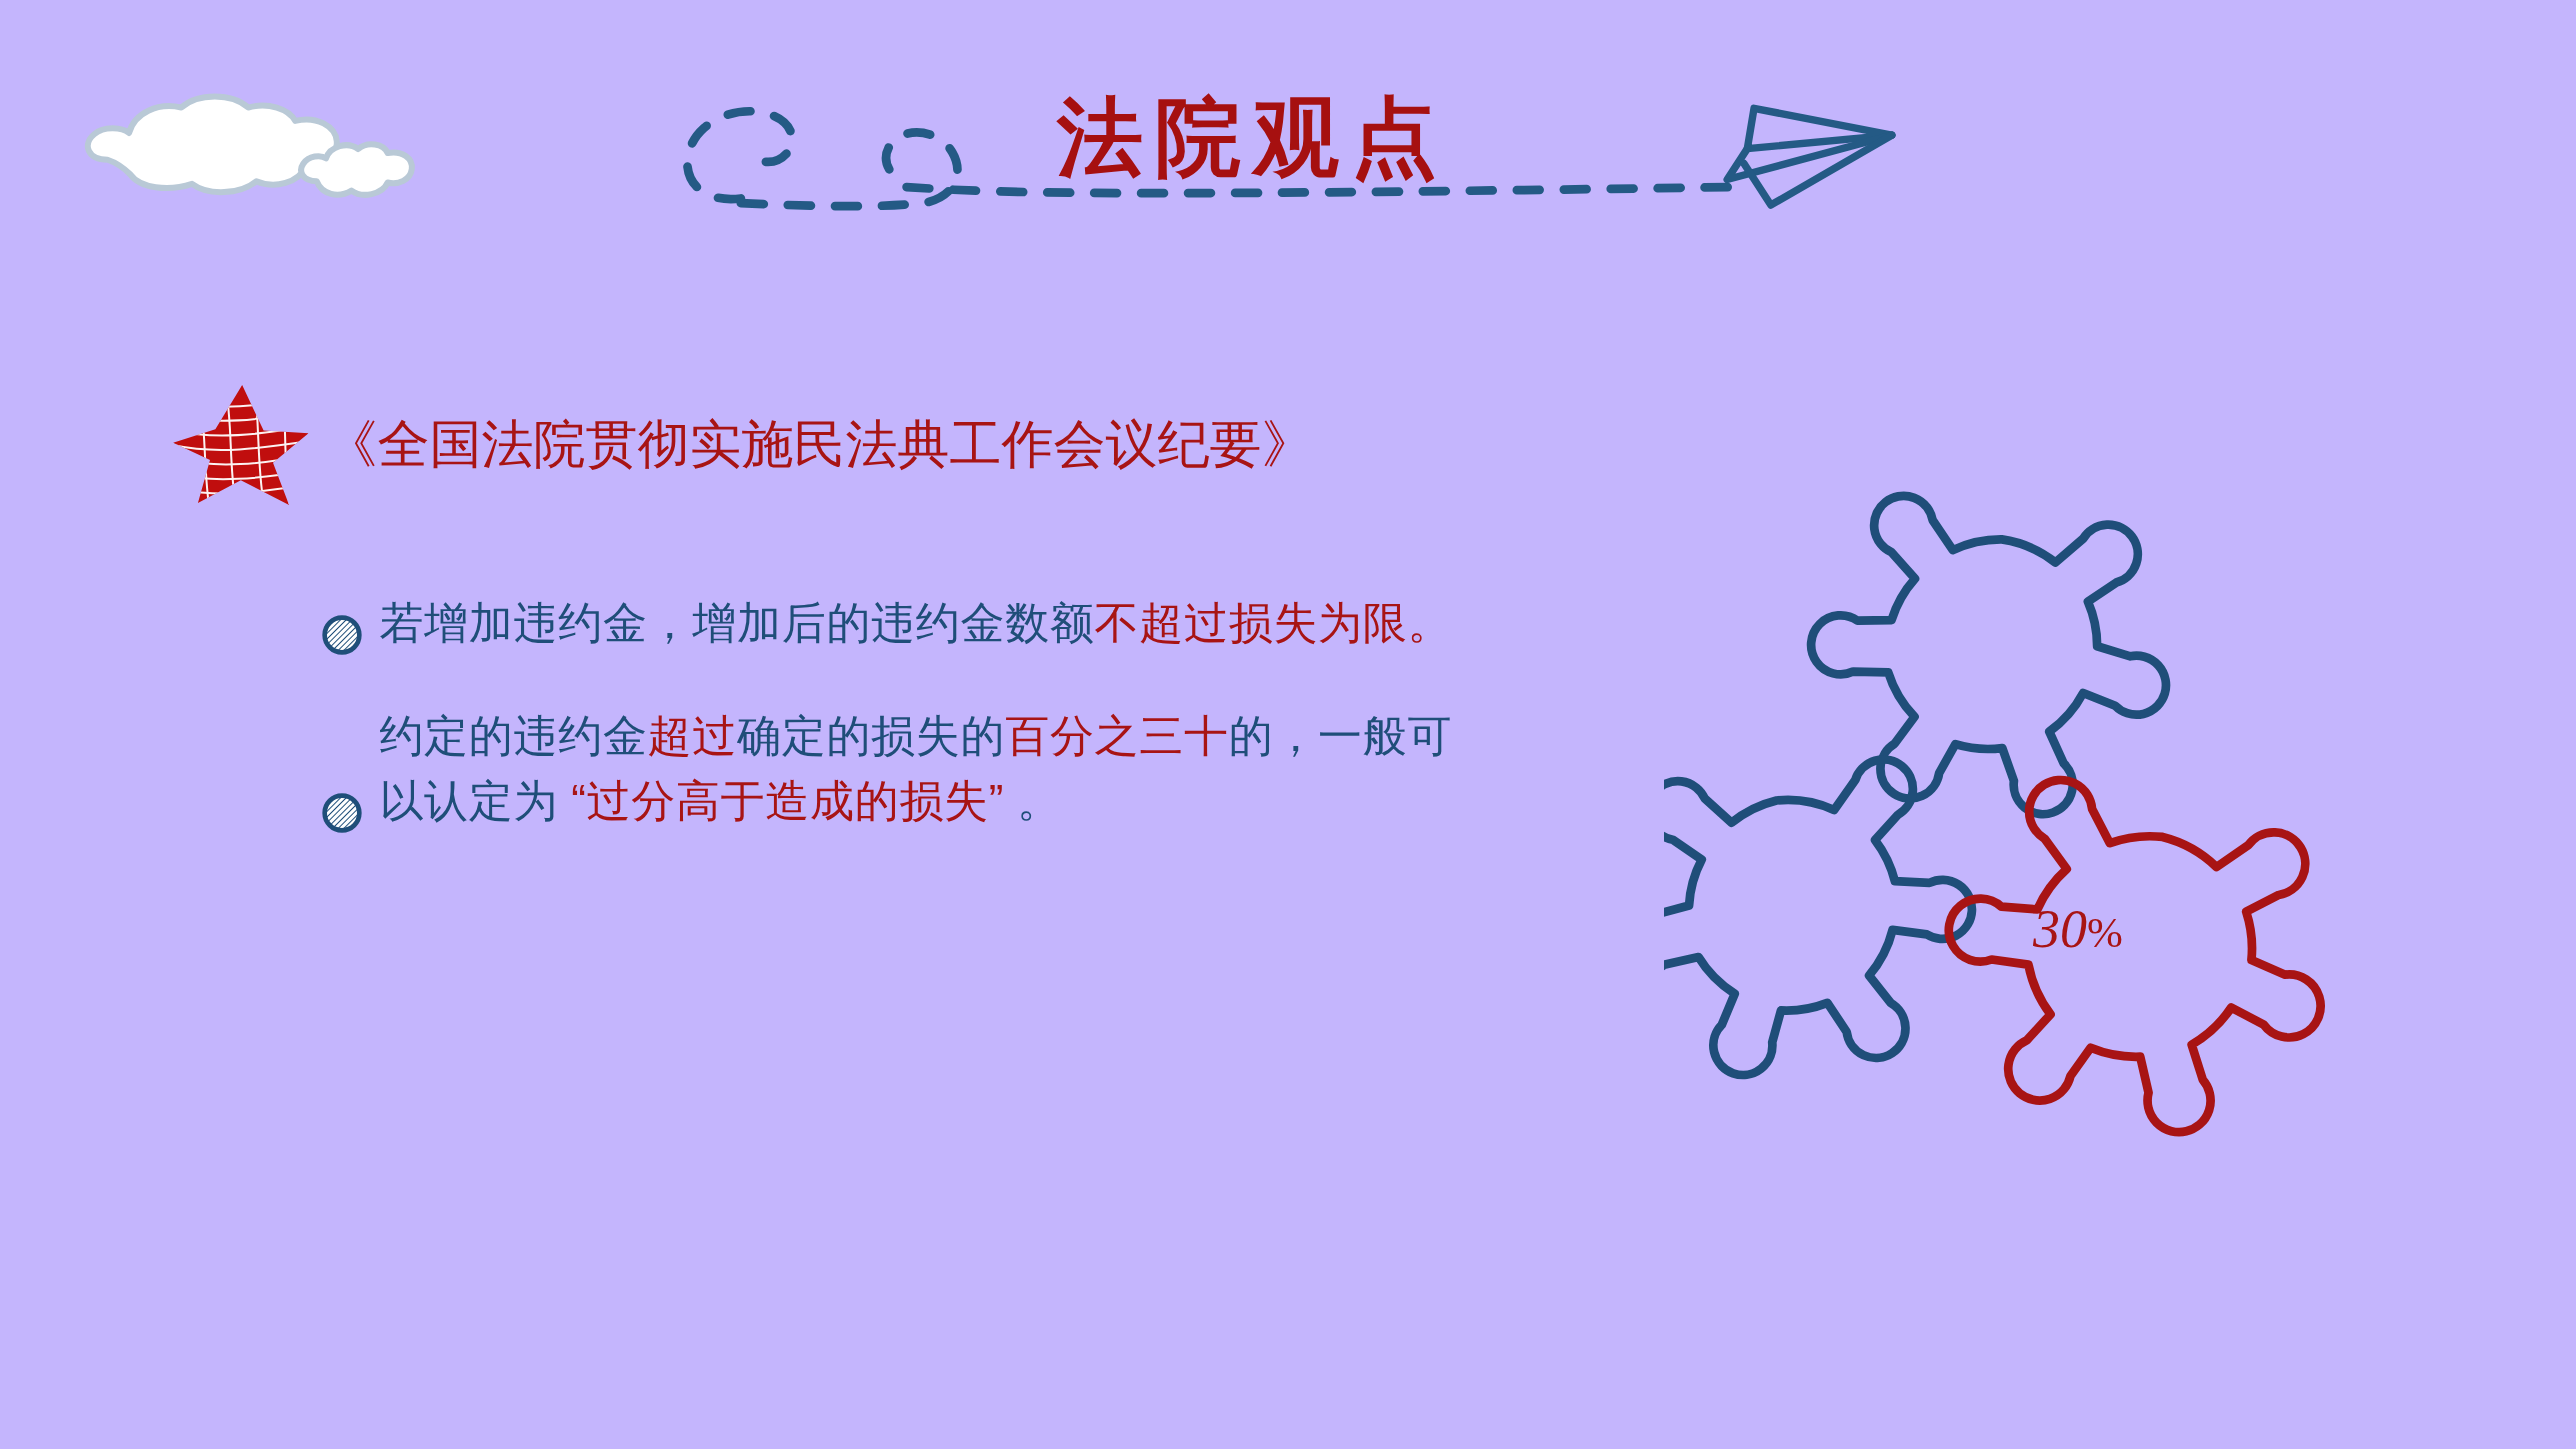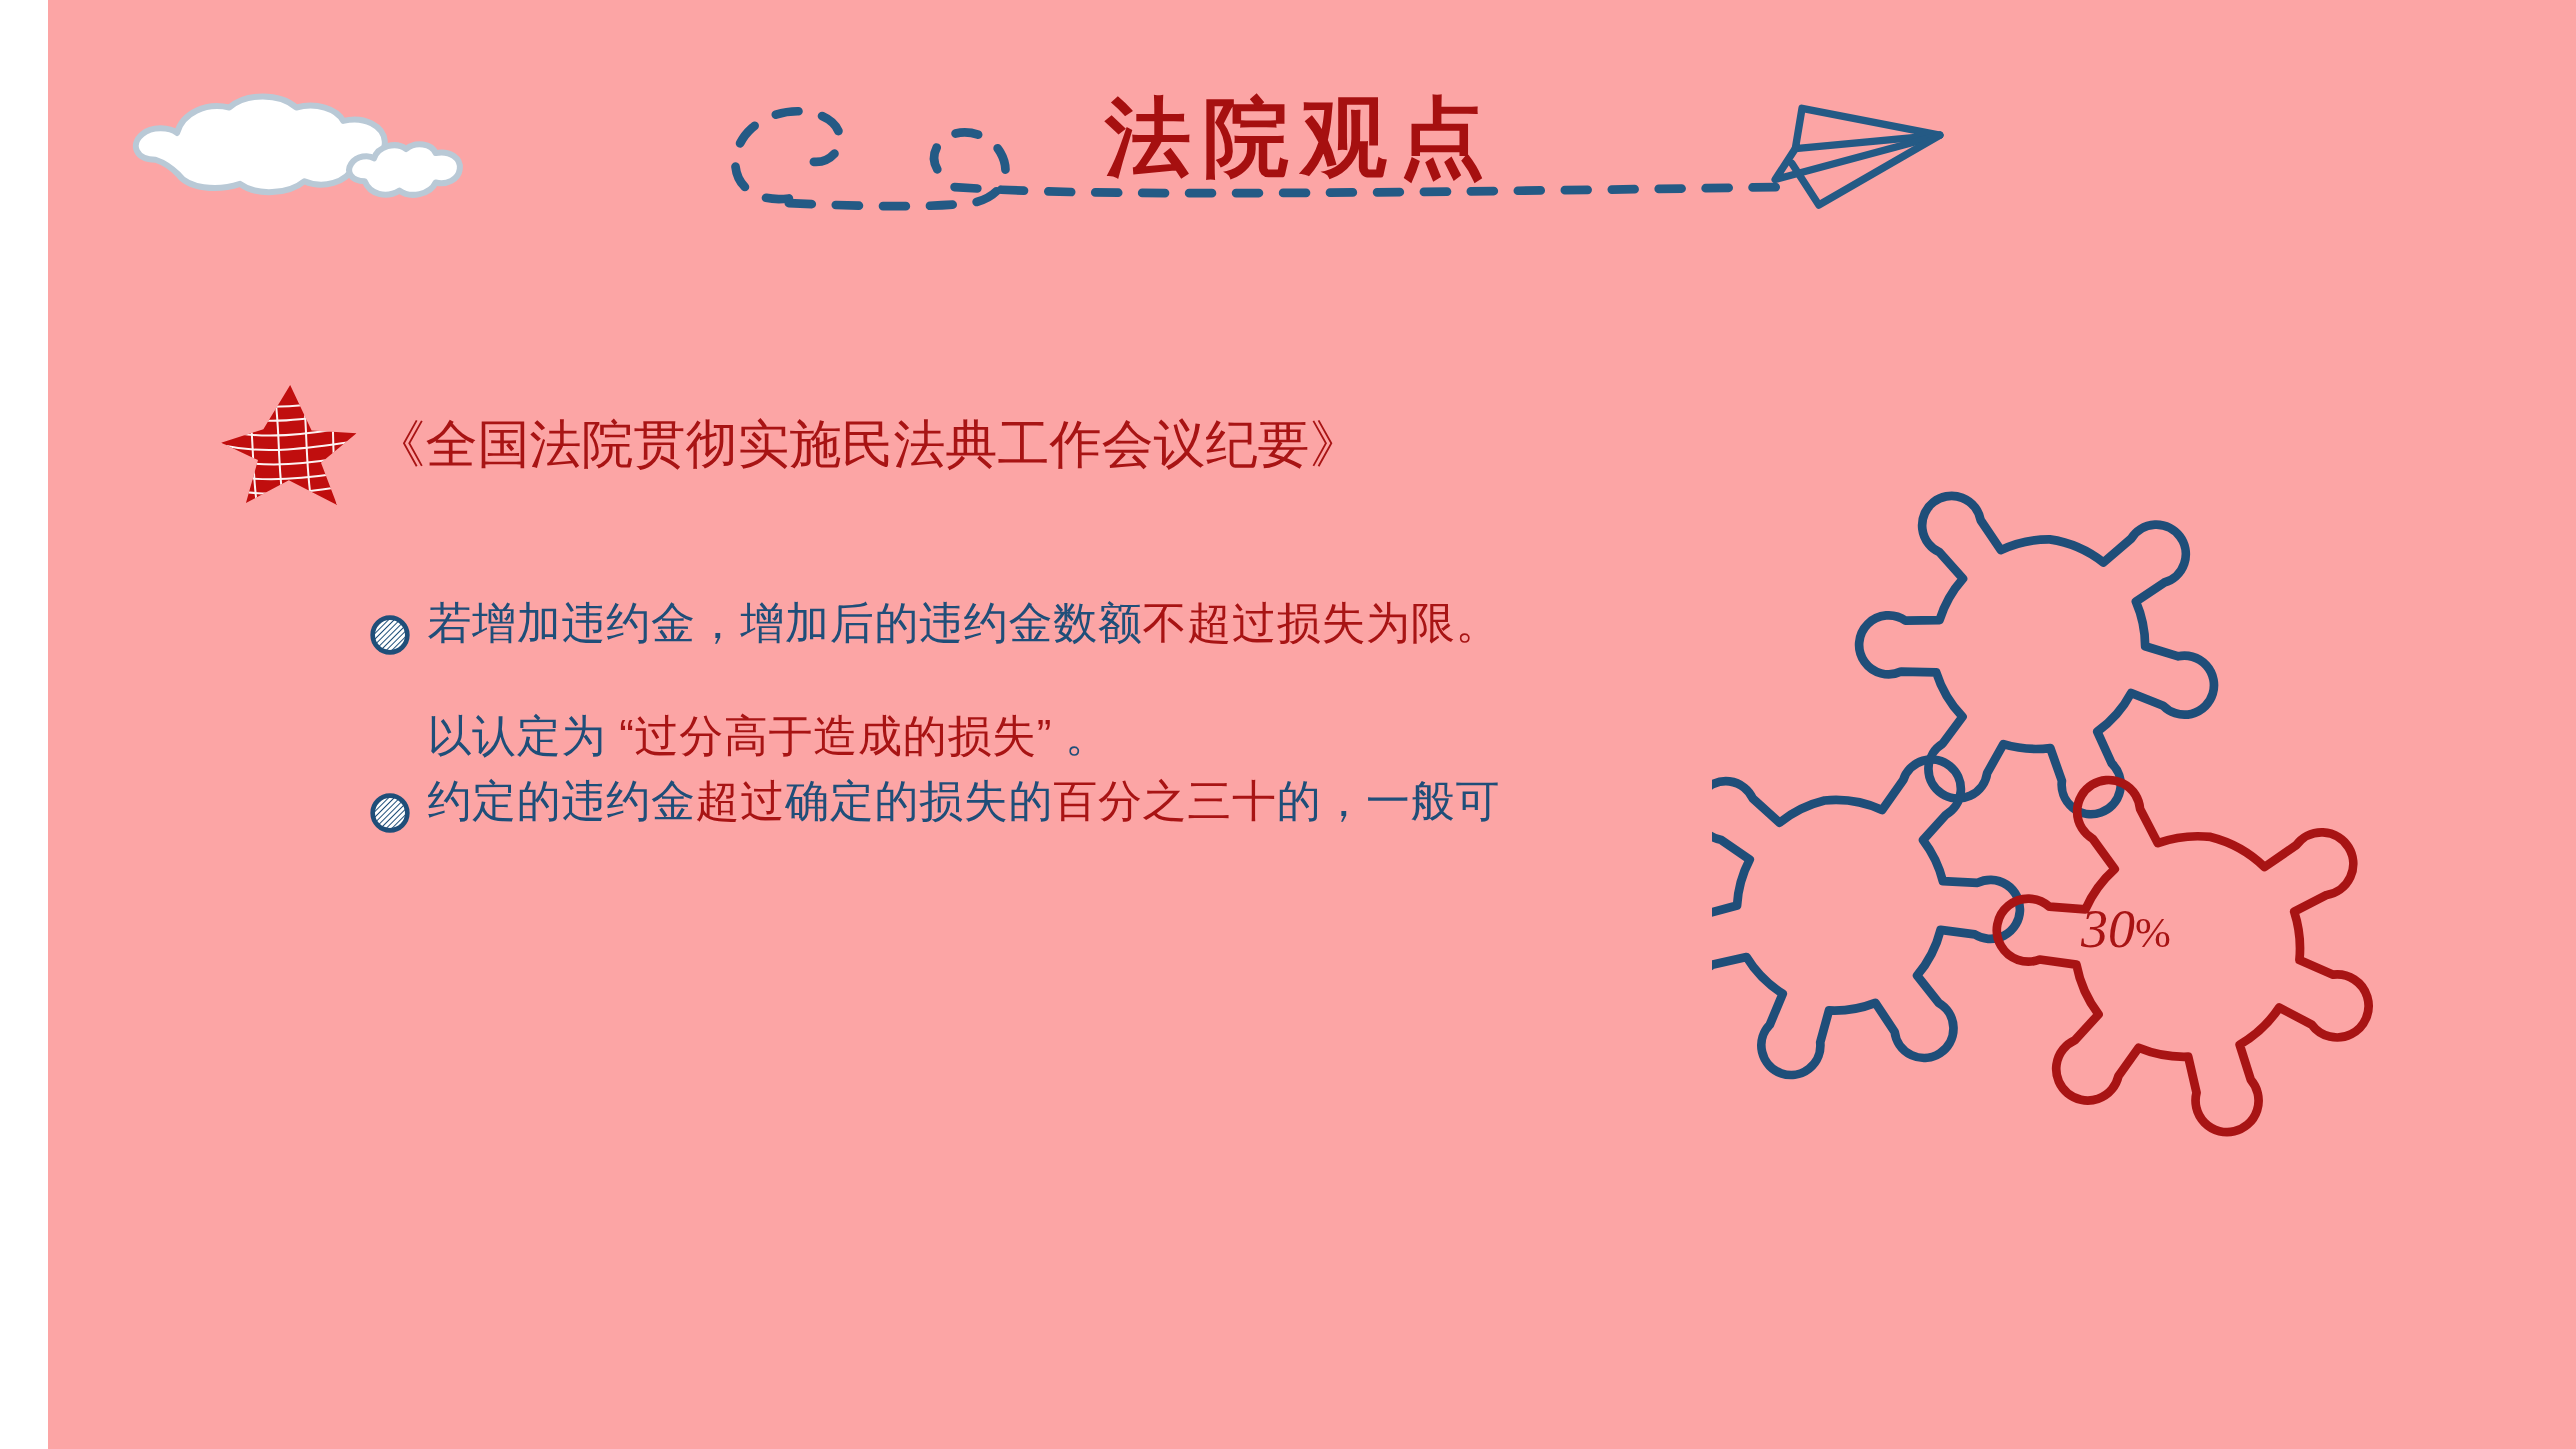--- a/index.html
+++ b/index.html
@@ -11,22 +11,21 @@
     width: 2576px;
     height: 1449px;
     position: relative;
     overflow: hidden;
     font-family: "Liberation Sans", "DejaVu Sans", sans-serif;
   }
 
   .slide {
     position: absolute;
     inset: 0;
-    background: #fca5a5;
-    margin-left: 48px;
+    background: #c4b5fd;
   }
 
   
   .cloud-deco {
     position: absolute;
     left: 67px;
     top: 74px;
     width: 376px;
     height: 134px;
   }
@@ -241,24 +240,24 @@
 
 
     <div class="bullet">
       <div class="bullet-marker">
         <svg viewBox="0 0 60 60" width="40" height="40" xmlns="http://www.w3.org/2000/svg">
           <circle cx="30" cy="30" r="26" fill="url(#hatch1)" stroke="#1F4E79" stroke-width="7"></circle>
         </svg>
       </div>
       <div class="bullet-body">
         <div class="bullet-line">
-          <span class="t-blue">以认定为 </span><span class="t-red">“过分高于造成的损失”</span><span class="t-blue"> 。</span>
+          <span class="t-blue">约定的违约金</span><span class="t-red">超过</span><span class="t-blue">确定的损失的</span><span class="t-red">百分之三十</span><span class="t-blue">的，一般可</span>
         </div>
         <div class="bullet-line">
-          <span class="t-blue">约定的违约金</span><span class="t-red">超过</span><span class="t-blue">确定的损失的</span><span class="t-red">百分之三十</span><span class="t-blue">的，一般可</span>
+          <span class="t-blue">以认定为 </span><span class="t-red">“过分高于造成的损失”</span><span class="t-blue"> 。</span>
         </div>
       </div>
     </div>
 
   </div>
 
   <div class="gears">
     <svg viewBox="0 0 1070 990" width="718" height="664" xmlns="http://www.w3.org/2000/svg">
 
       <g transform="translate(480,240) rotate(8)">

